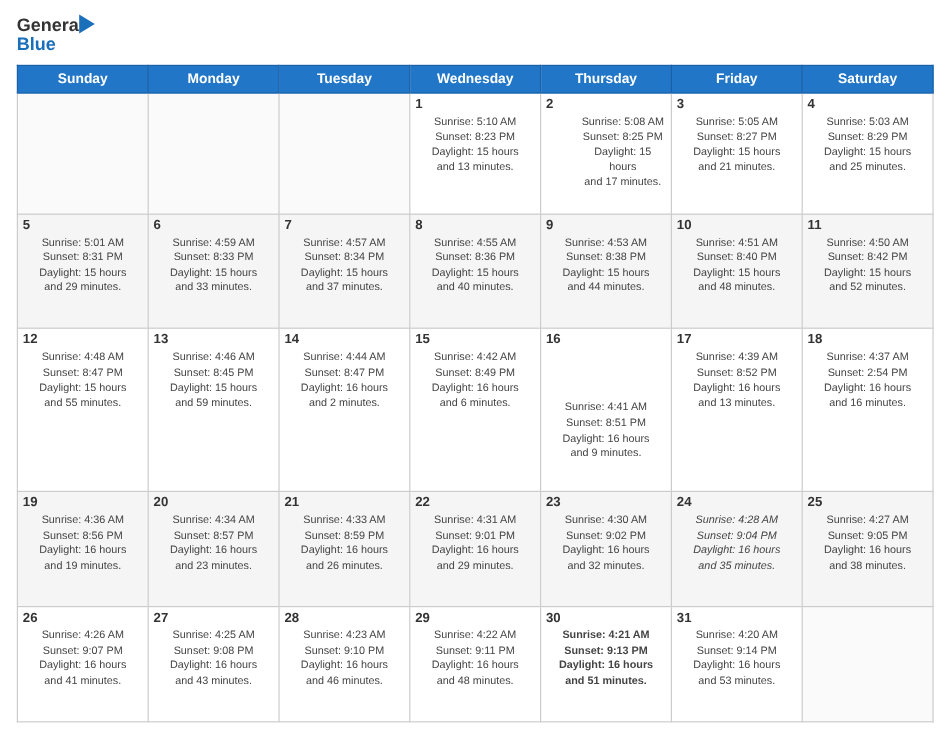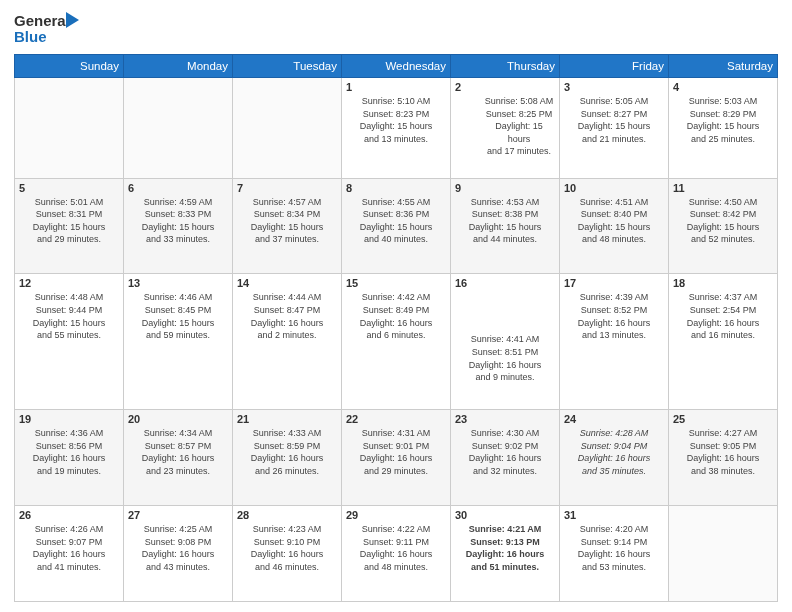--- a/index.html
+++ b/index.html
@@ -43,23 +43,23 @@
     .calendar-table {
       width: 100%;
       border-collapse: collapse;
       flex: 1;
       table-layout: fixed;
     }
     .calendar-table th {
       background-color: #2176c7;
       color: #fff;
       font-size: 11.5px;
-      font-weight: normal;
+      font-weight: bold;
       padding: 5px 4px;
-      text-align: right;
+      text-align: center;
       border: 1px solid #1a60a8;
     }
     .calendar-table td {
       border: 1px solid #ccc;
       vertical-align: top;
       padding: 3px 4px;
       font-size: 9.5px;
       color: #333;
       background: #fff;
       height: 80px;
@@ -196,21 +196,21 @@
             <div class="day-info" style="white-space: pre-line;">Sunrise: 4:50 AM
 Sunset: 8:42 PM
 Daylight: 15 hours
 and 52 minutes.</div>
           </td>
         </tr>
         <tr>
           <td>
             <span class="day-number">12</span>
             <div class="day-info" style="white-space: pre-line;">Sunrise: 4:48 AM
-Sunset: 9:44 PM
+Sunset: 8:47 PM
 Daylight: 15 hours
 and 55 minutes.</div>
           </td>
           <td>
             <span class="day-number">13</span>
             <div class="day-info" style="white-space: pre-line;">Sunrise: 4:46 AM
 Sunset: 8:45 PM
 Daylight: 15 hours
 and 59 minutes.</div>
           </td>

